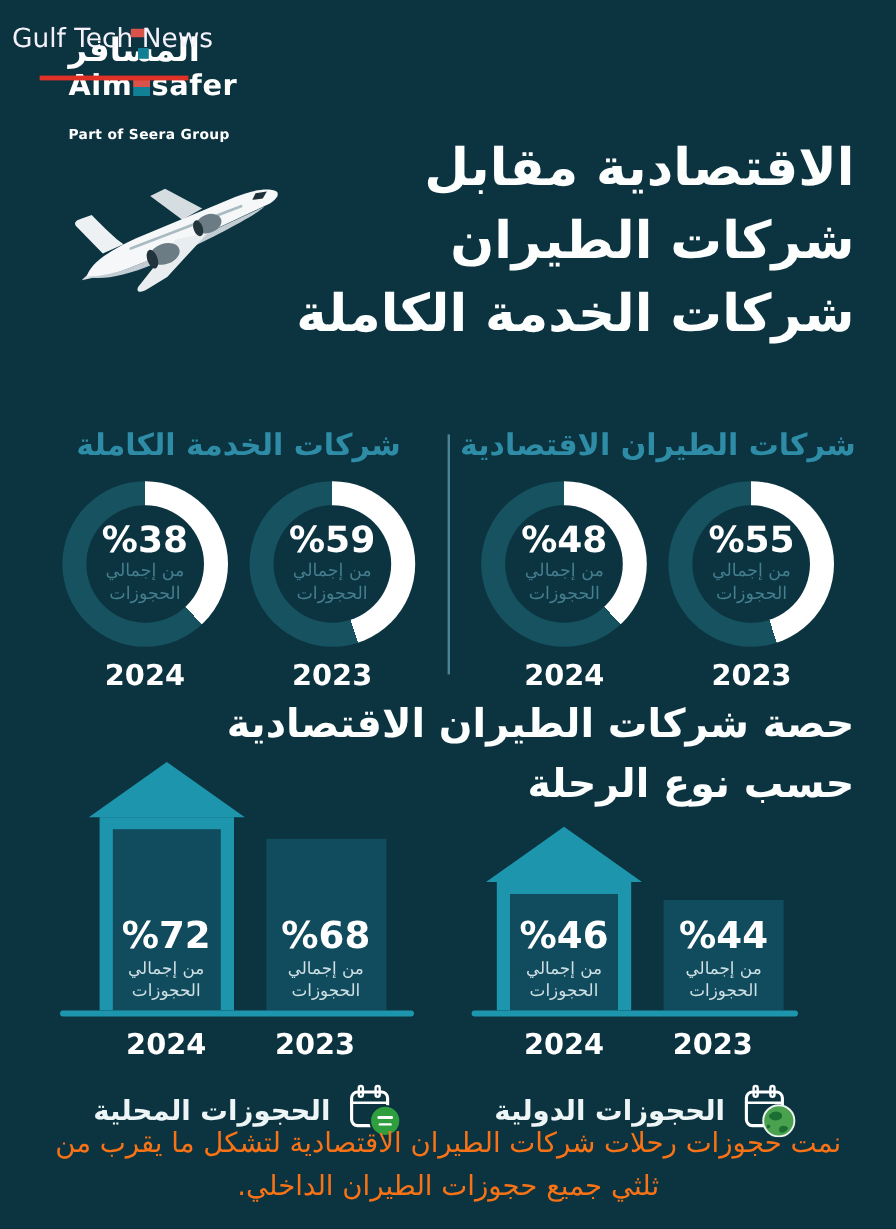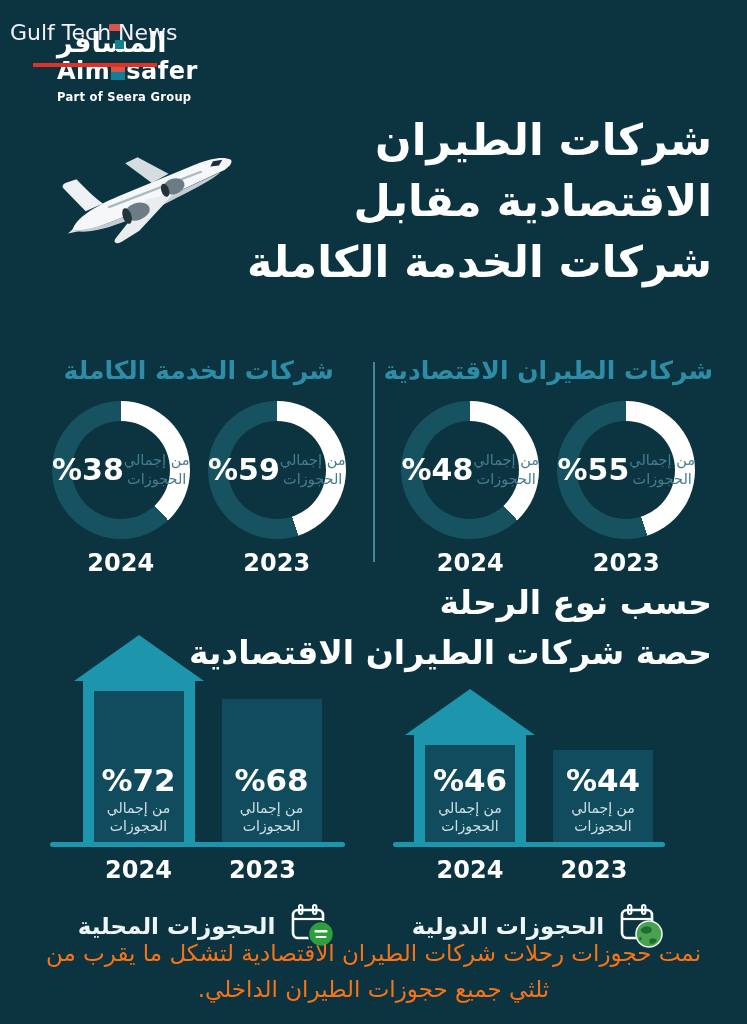--- a/index.html
+++ b/index.html
@@ -17,21 +17,21 @@
   body{font-family:"DejaVu Sans", sans-serif; background:#222;}
   .canvas{position:relative;width:747px;height:1024px;background:var(--bg);overflow:hidden;}
 
   
   .brand{position:absolute;left:57px;top:28px;color:#fff;z-index:2;}
   .brand-arabic{position:relative;font-size:27px;font-weight:bold;line-height:1.1;letter-spacing:1px;}
   .brand-arabic .accent-red{position:absolute;left:52px;top:-4px;width:13px;height:7px;background:#d9534a;border-radius:1px;}
   .brand-arabic .accent-teal{position:absolute;left:58px;top:12px;width:9px;height:9px;background:#128094;}
   .brand-latin{font-size:24px;font-weight:bold;letter-spacing:.5px;line-height:1.15;display:flex;align-items:center;}
   .brand-latin .o-square{display:inline-block;width:14px;height:14px;margin:3px 1px 0 1px;background:linear-gradient(180deg,#d9534a 46%,#128094 46%);}
-  .brand-tagline{font-size:11.5px;font-weight:bold;margin-top:5px;letter-spacing:.3px;}
+  .brand-tagline{font-size:11.5px;font-weight:bold;margin-top:20px;letter-spacing:.3px;}
 
   .watermark{position:absolute;left:10px;top:6px;z-index:3;}
   .wm-initials{font-size:27px;font-weight:800;background:linear-gradient(180deg,#ffffff 35%,#a78fe0);-webkit-background-clip:text;background-clip:text;color:transparent;letter-spacing:1px;}
   .wm-name{position:relative;margin-top:14px;font-size:22px;color:#f4f1fb;white-space:nowrap;z-index:2;}
   .wm-redline{position:absolute;left:23px;top:57px;width:124px;height:4px;background:var(--red);z-index:1;}
 
   
   .plane{position:absolute;left:55px;top:146px;width:205px;transform:rotate(-19deg);z-index:1;}
 
   
@@ -39,21 +39,21 @@
   .mid-title{position:absolute;right:35px;top:578px;text-align:right;direction:rtl;color:var(--white);font-size:33px;font-weight:bold;line-height:1.5;}
 
   
   .donut-section{position:absolute;left:25px;top:356px;width:697px;display:flex;direction:ltr;}
   .donut-group{flex:1;display:flex;flex-direction:column;align-items:center;}
   .donut-group-header{font-size:25px;font-weight:bold;color:var(--teal-text);direction:rtl;margin-bottom:16px;}
   .donut-row{display:flex;gap:18px;direction:ltr;}
   .donut-block{display:flex;flex-direction:column;align-items:center;}
   .donut{position:relative;width:138px;height:138px;border-radius:50%;}
   .donut::before{content:"";position:absolute;left:50%;top:50%;width:98px;height:98px;margin:-49px 0 0 -49px;border-radius:50%;background:var(--bg);}
-  .donut-center{position:absolute;inset:0;display:flex;align-items:center;justify-content:center;z-index:1;}
+  .donut-center{position:absolute;inset:0;display:flex;flex-direction:column;align-items:center;justify-content:center;z-index:1;}
   .donut-value{font-size:30px;font-weight:bold;color:#ffffff;direction:ltr;line-height:1.05;}
   .donut-caption{font-size:14.5px;color:var(--muted);direction:rtl;text-align:center;line-height:1.3;}
   .donut-year{margin-top:10px;font-size:24px;font-weight:bold;color:#fff;}
   .v-divider{width:2px;background:#4b8494;height:200px;margin-top:6px;}
 
   
   .bar-group{position:absolute;display:flex;flex-direction:column;align-items:center;}
   .bar-group.domestic{left:50px;top:632px;width:295px;}
   .bar-group.international{left:393px;top:632px;width:272px;}
   .chart-row{height:210px;display:flex;align-items:flex-end;justify-content:center;gap:18px;direction:ltr;}
@@ -121,22 +121,22 @@
 
       <ellipse cx="93" cy="68" rx="15" ry="10" fill="#6b7c85"></ellipse>
       <ellipse cx="80" cy="69" rx="5" ry="9.5" fill="#22333b"></ellipse>
 
       <ellipse cx="143" cy="54" rx="13" ry="9" fill="#6b7c85"></ellipse>
       <ellipse cx="132" cy="55" rx="4.5" ry="8" fill="#22333b"></ellipse>
     </svg>
   </div>
 
   <div class="main-title">
+    <div>الاقتصادية مقابل</div>
     <div>شركات الطيران</div>
-    <div>الاقتصادية مقابل</div>
     <div>شركات الخدمة الكاملة</div>
   </div>
 
   <div class="donut-section">
 
     <div class="donut-group">
       <div class="donut-group-header">شركات الخدمة الكاملة</div>
       <div class="donut-row">
         <div class="donut-block">
           <div class="donut" style="background: conic-gradient(rgb(255, 255, 255) 0deg, rgb(255, 255, 255) 136.8deg, rgb(22, 82, 95) 136.8deg, rgb(22, 82, 95) 360deg);">
@@ -192,22 +192,22 @@
               </div>
             </div>
           </div>
           <div class="donut-year">2023</div>
         </div>
       </div>
     </div>
   </div>
 
   <div class="mid-title">
+    <div>حصة شركات الطيران الاقتصادية</div>
     <div>حسب نوع الرحلة</div>
-    <div>حصة شركات الطيران الاقتصادية</div>
   </div>
 
   <div class="bar-group domestic">
     <div class="chart-row">
       <div class="arrow-col" style="--h: 151.20000000000002px;">
         <div class="tri"></div>
         <div class="shaft">
           <div class="bar">
             <div class="bar-value">%72</div>
             <div class="bar-caption">

